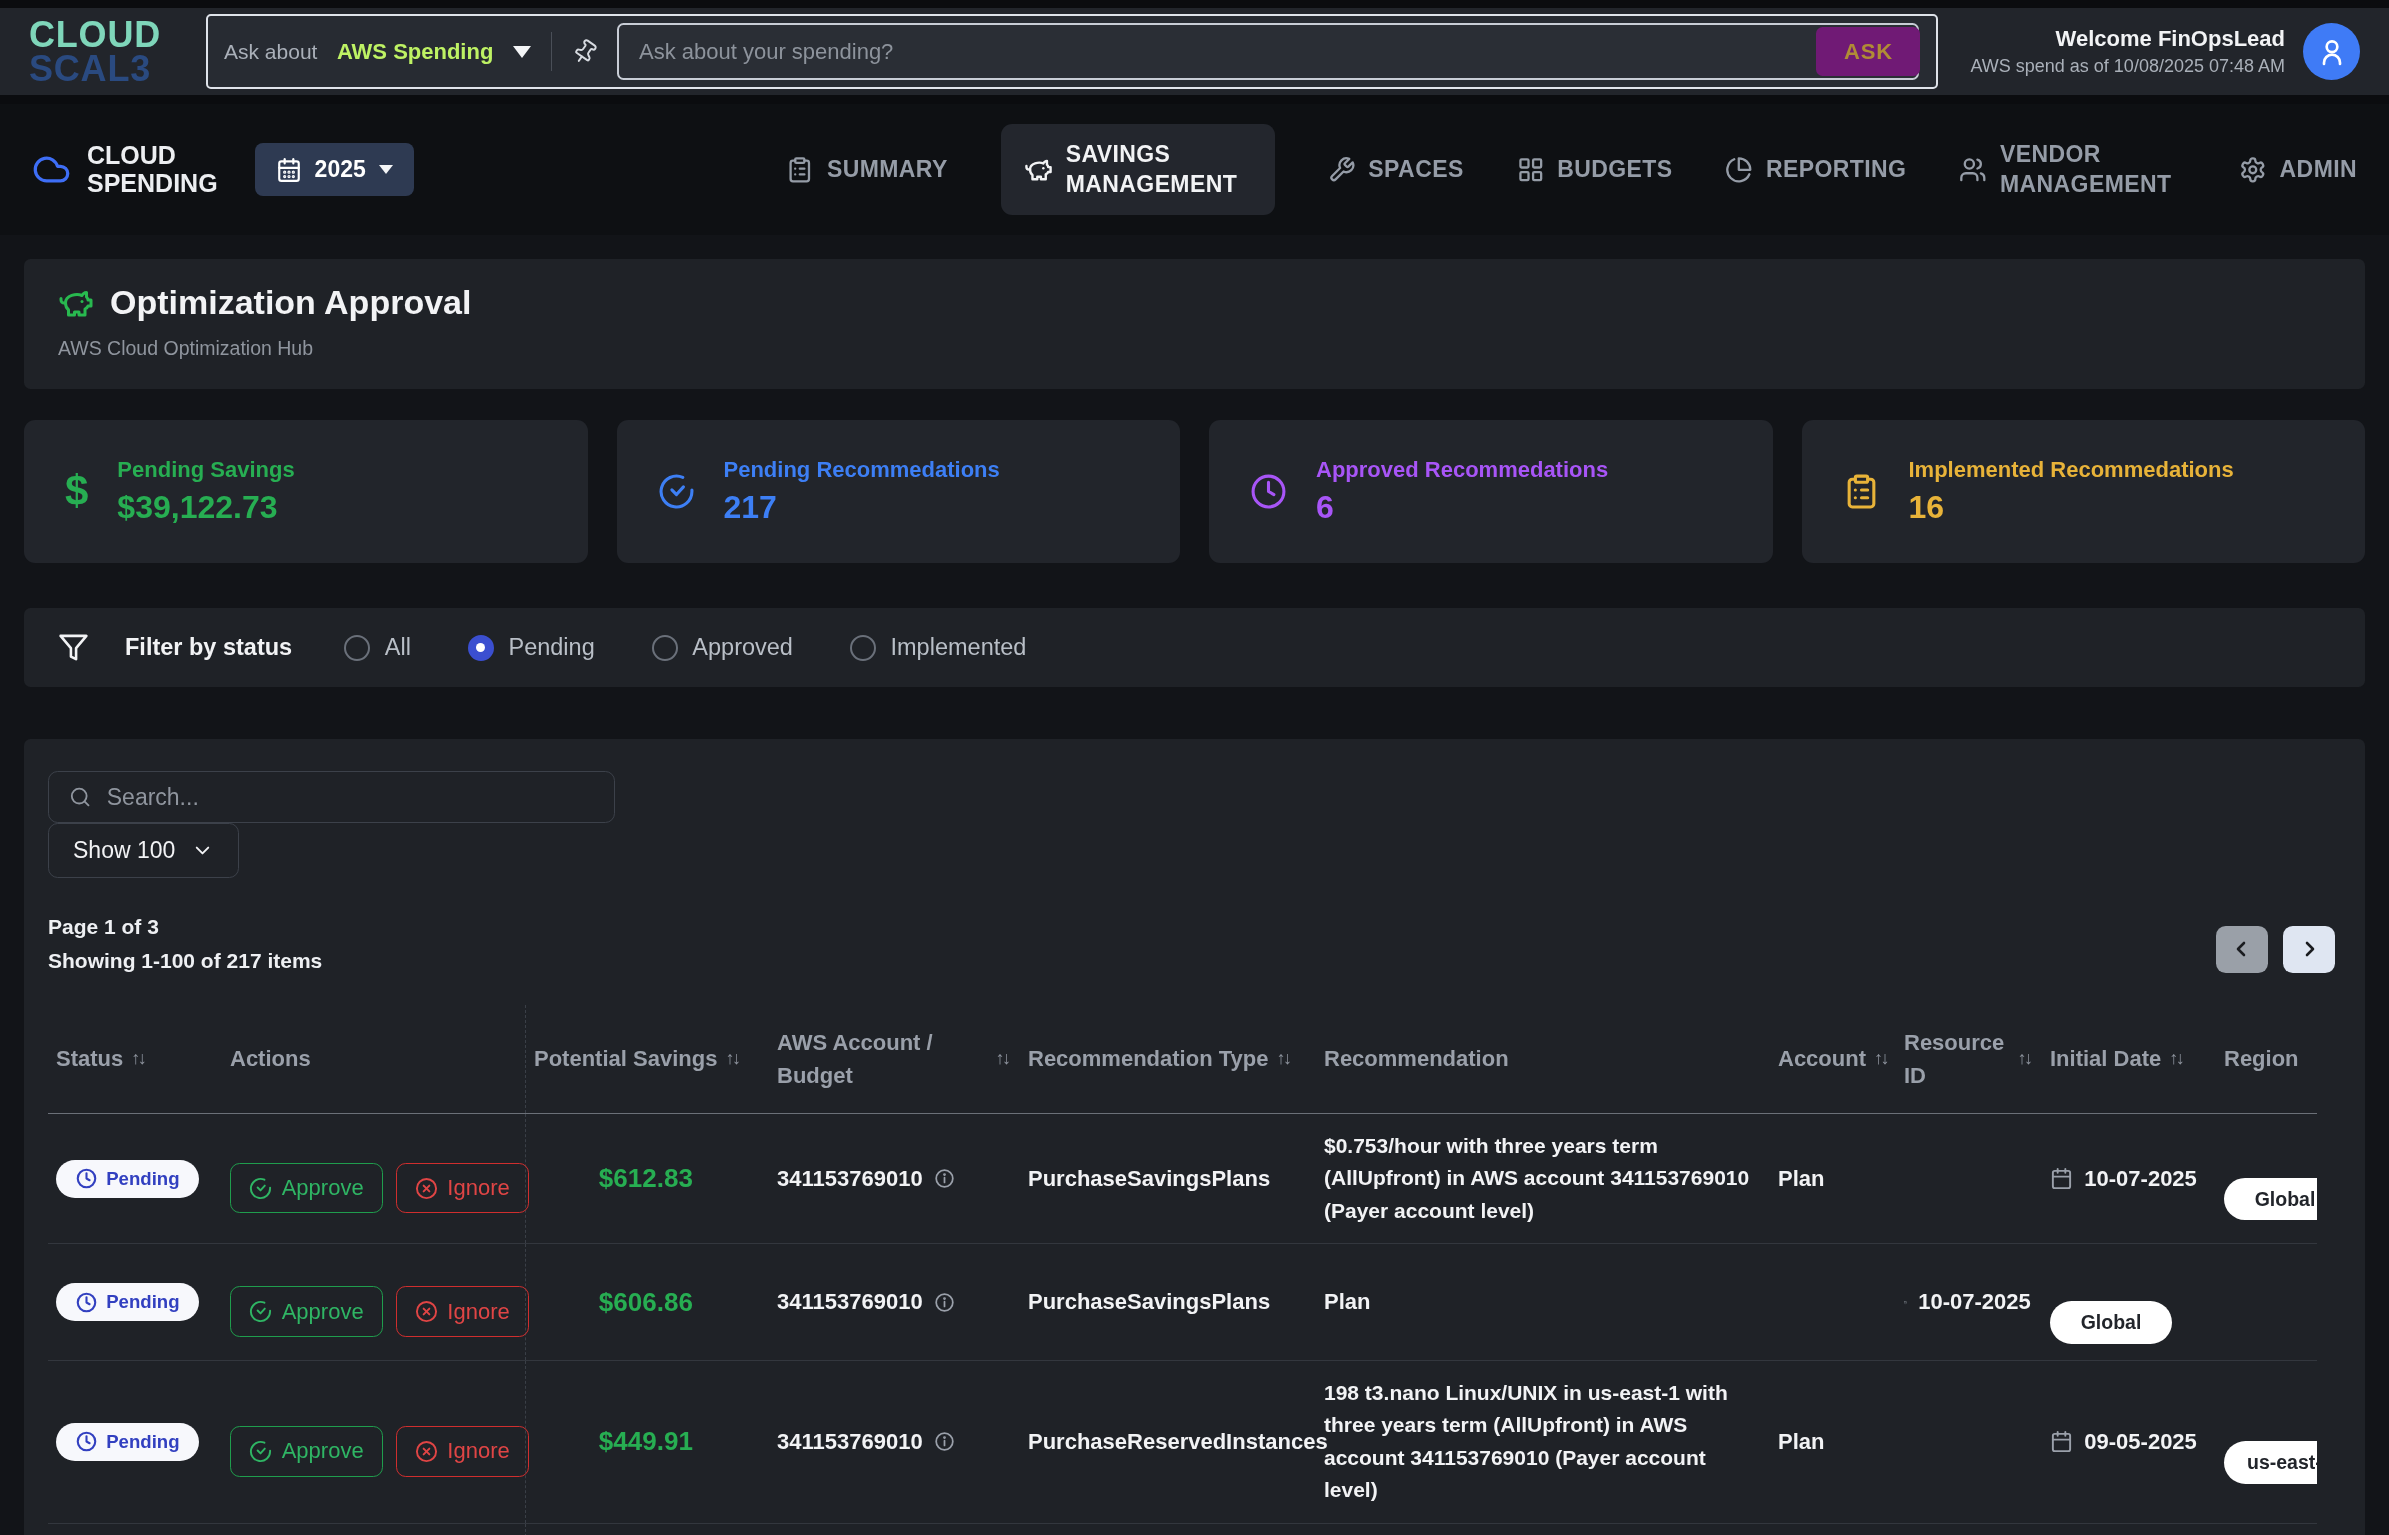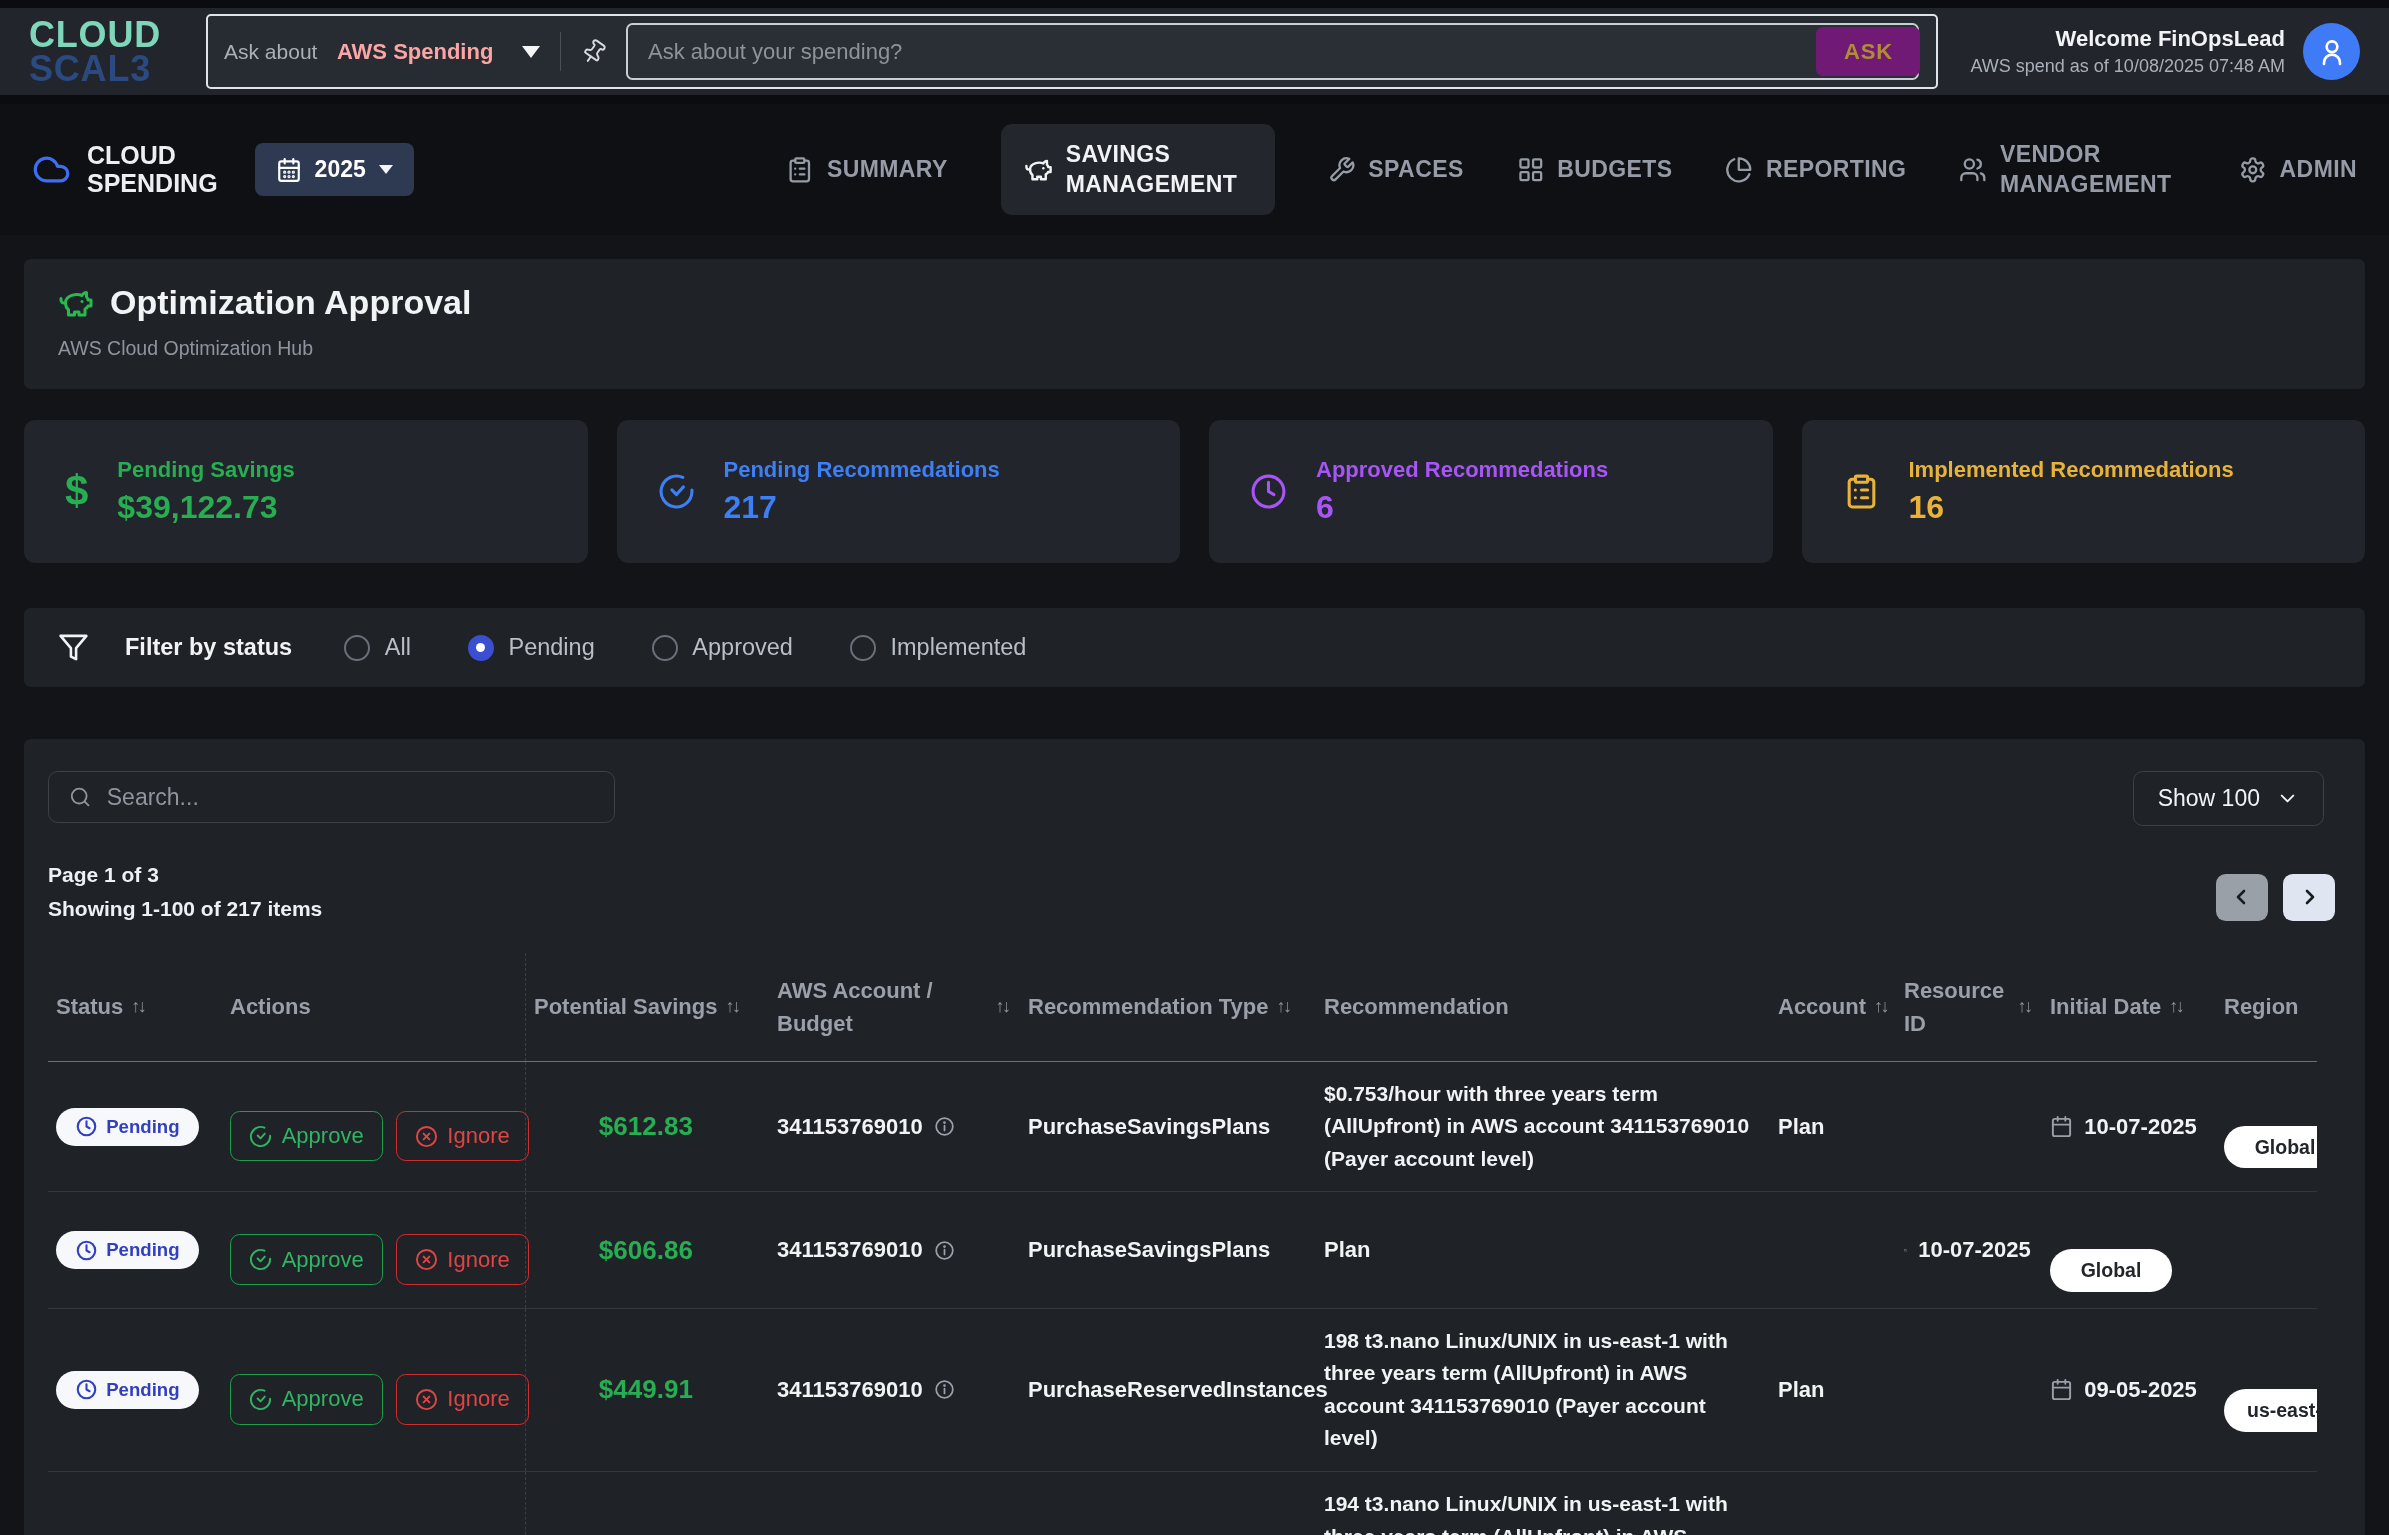--- a/index.html
+++ b/index.html
@@ -8,21 +8,21 @@
 
   
   .topbar { height:104px; background:#22252b; display:flex; align-items:center;
     padding:0 29px; border-top:8px solid #0b0c0f; border-bottom:9.7px solid #0b0c0f; }
   .logo { line-height:0.92; font-weight:bold; font-size:36px; letter-spacing:0.8px; margin-right:45px; }
   .logo .l1 { color:#7fd6ba; }
   .logo .l2 { color:#2a4a80; }
   .ask-wrap { flex:1; max-width:1775px; height:75px; border:2.4px solid #dfe3ea; border-radius:4.9px;
     background:#272b32; display:flex; align-items:center; padding:0 16px; gap:19.5px; }
   .ask-label { color:#aab0b9; font-size:21px; }
-  .ask-topic { color:#fca5a5; font-weight:bold; font-size:22px; display:flex; align-items:center; gap:29px; cursor:pointer; }
+  .ask-topic { color:#bef264; font-weight:bold; font-size:22px; display:flex; align-items:center; gap:20px; cursor:pointer; }
   .caret-down { width:0; height:0; border-left:9.7px solid transparent; border-right:9.7px solid transparent; border-top:12px solid #f4f5f7; }
   .ask-divider { width:1.6px; height:39px; background:#4a4f58; }
   .pin-icon { color:#d7dbe1; display:flex; }
   .ask-input { flex:1; height:57px; background:#2a2e35; border:2.4px solid #c8cdd6; border-radius:6.5px;
     color:#8d939c; font-size:22px; padding:0 19.5px; outline:none; display:flex; align-items:center; }
   .ask-btn { background:#701a75; color:#b08c35; font-weight:bold; font-size:22px; letter-spacing:0.8px;
     border:none; border-radius:6.5px; padding:11.3px 27.6px; margin-left:-122px; cursor:pointer; }
   .who { margin-left:auto; text-align:right; padding-left:32px; }
   .who .w1 { font-weight:bold; font-size:22px; color:#f2f3f5; }
   .who .w2 { font-size:18px; color:#aab0b9; margin-top:4.9px; }
@@ -60,21 +60,21 @@
   .filterbar { margin-top:45px; padding:24px 34px; display:flex; align-items:center; gap:36px; }
   .filterbar .ficon { color:#f2f3f5; display:flex; }
   .filterbar .flabel { font-size:23.5px; font-weight:600; color:#f2f3f5; margin-right:16px; }
   .radio-opt { display:flex; align-items:center; gap:14.6px; color:#b9bfc7; font-size:23.5px; cursor:pointer; margin-right:21px; }
   .radio { width:26px; height:26px; border-radius:50%; border:2.4px solid #6a707a; flex:0 0 auto; position:relative; }
   .radio.checked { border-color:#3b4fd0; background:#3b4fd0; }
   .radio.checked::after { content:""; position:absolute; inset:6.5px; background:#fff; border-radius:50%; }
 
   
   .tablecard { margin-top:52px; padding:32px 0 0 24px; min-height:811px; }
-  .controls { display:flex; align-items:flex-start; justify-content:space-between; padding-right:41px; }
+  .controls { display:flex; align-items:flex-start; justify-content:space-between; padding-right:41px;flex-direction:column; }
   .searchbox { width:567px; height:52px; border:1.6px solid #3c414a; border-radius:9.7px;
     display:flex; align-items:center; gap:16px; padding:0 19.5px; color:#8f959e; }
   .searchbox input { background:transparent; border:none; outline:none; color:#cfd3da;
     font-size:23px; width:100%; }
   .searchbox input::placeholder { color:#8f959e; }
   .showbtn { border:1.6px solid #3c414a; background:transparent; color:#f2f3f5; font-size:23px;
     border-radius:9.7px; padding:13px 24px; display:flex; align-items:center; gap:16px; cursor:pointer; }
   .meta-row { display:flex; align-items:flex-end; justify-content:space-between; margin-top:37px; padding-right:30px; }
   .pageinfo .p1 { font-weight:bold; font-size:21px; color:#eef0f3; }
   .pageinfo .p2 { font-weight:bold; font-size:21px; color:#eef0f3; margin-top:9.7px; }

